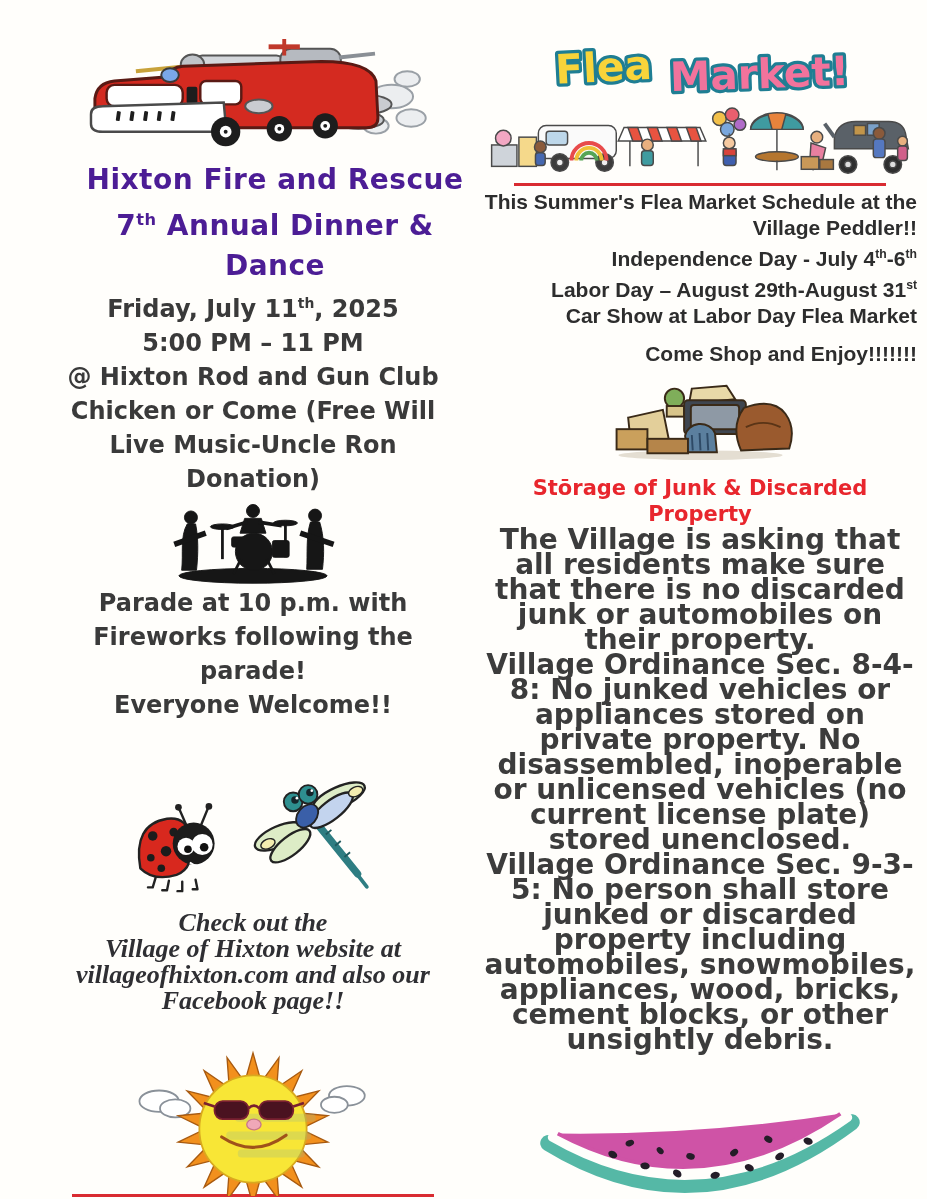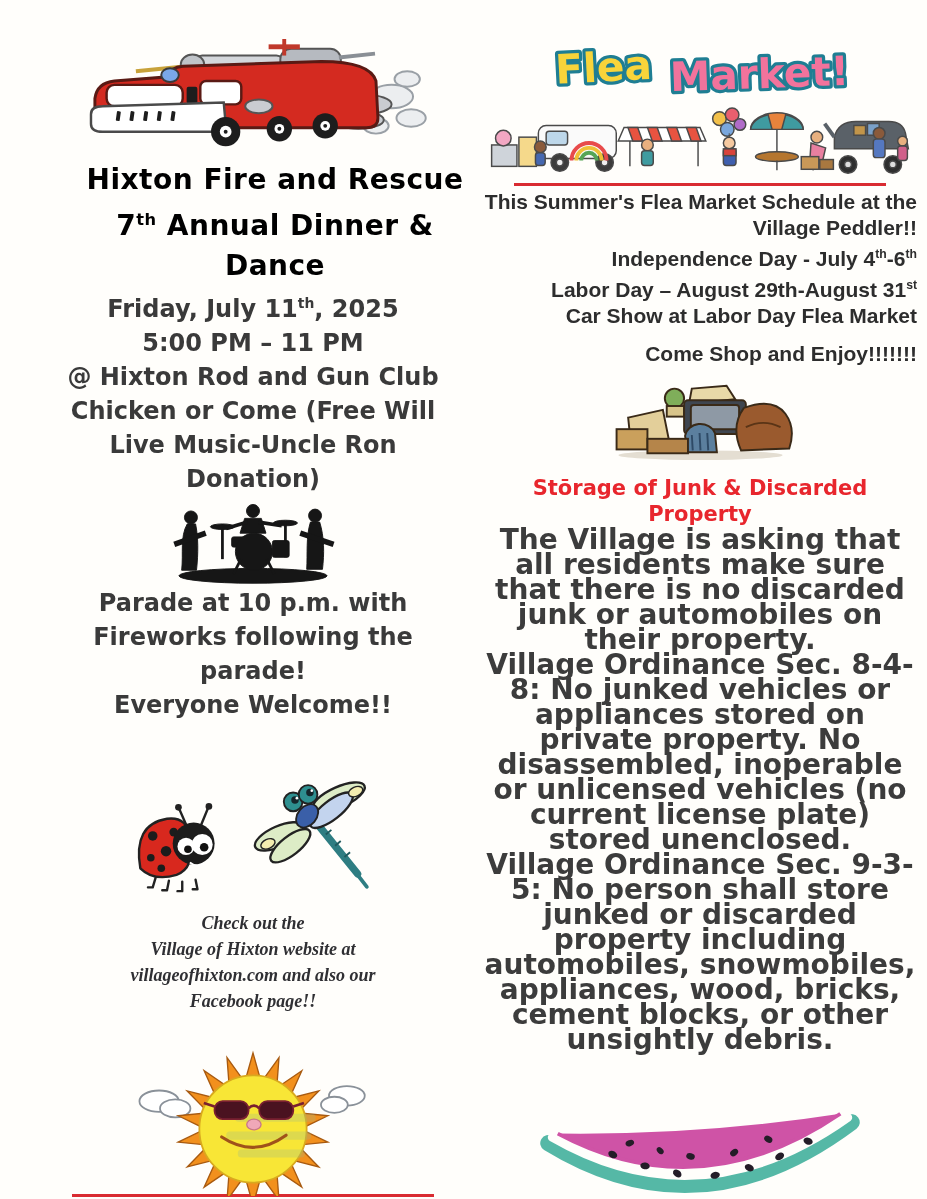--- a/index.html
+++ b/index.html
@@ -6,24 +6,24 @@
   body{
     width:927px;height:1199px;position:relative;overflow:hidden;
     background:#fffefb;
     font-family:"DejaVu Sans",sans-serif;
   }
   .col{position:absolute;text-align:center;}
   .col-left{left:38px;top:38px;width:430px;}
   .col-right{left:483px;top:34px;width:434px;}
 
   
-  .blue-title{color:#000000;font-weight:bold;font-size:28px;line-height:40px;letter-spacing:.5px;margin-left:44px;}
+  .blue-title{color:#4c1d95;font-weight:bold;font-size:28px;line-height:40px;letter-spacing:.5px;margin-left:44px;}
   .comic-lg{color:#3a3a3a;font-weight:bold;font-size:24px;line-height:34px;}
   .sup{font-size:.58em;vertical-align:super;font-weight:bold;}
-  .serif-block{color:#2f2f33;font-family:"Liberation Serif",serif;font-style:italic;font-weight:bold;font-size:18px;line-height:26px;margin-top:16px;}
+  .serif-block{color:#2f2f33;font-family:"Liberation Serif",serif;font-style:italic;font-weight:bold;font-size:26px;line-height:26px;margin-top:16px;}
 
   
   .sched{color:#2d2d2d;font-family:"Liberation Sans",sans-serif;font-weight:bold;font-size:21px;line-height:26px;text-align:right;}
   .come-shop{margin-top:12px;}
   .red-head{color:#e8262d;font-weight:bold;font-size:21px;line-height:26px;margin-top:14px;}
   .comic-p{color:#3c3c3c;font-weight:bold;font-size:28px;line-height:25px;margin:0;}
   .red-rule{height:3px;background:#d92b31;}
   .rule-left{width:362px;margin:-2px auto 0 auto;}
   .rule-right{width:372px;margin:3px auto 0 auto;}
 

